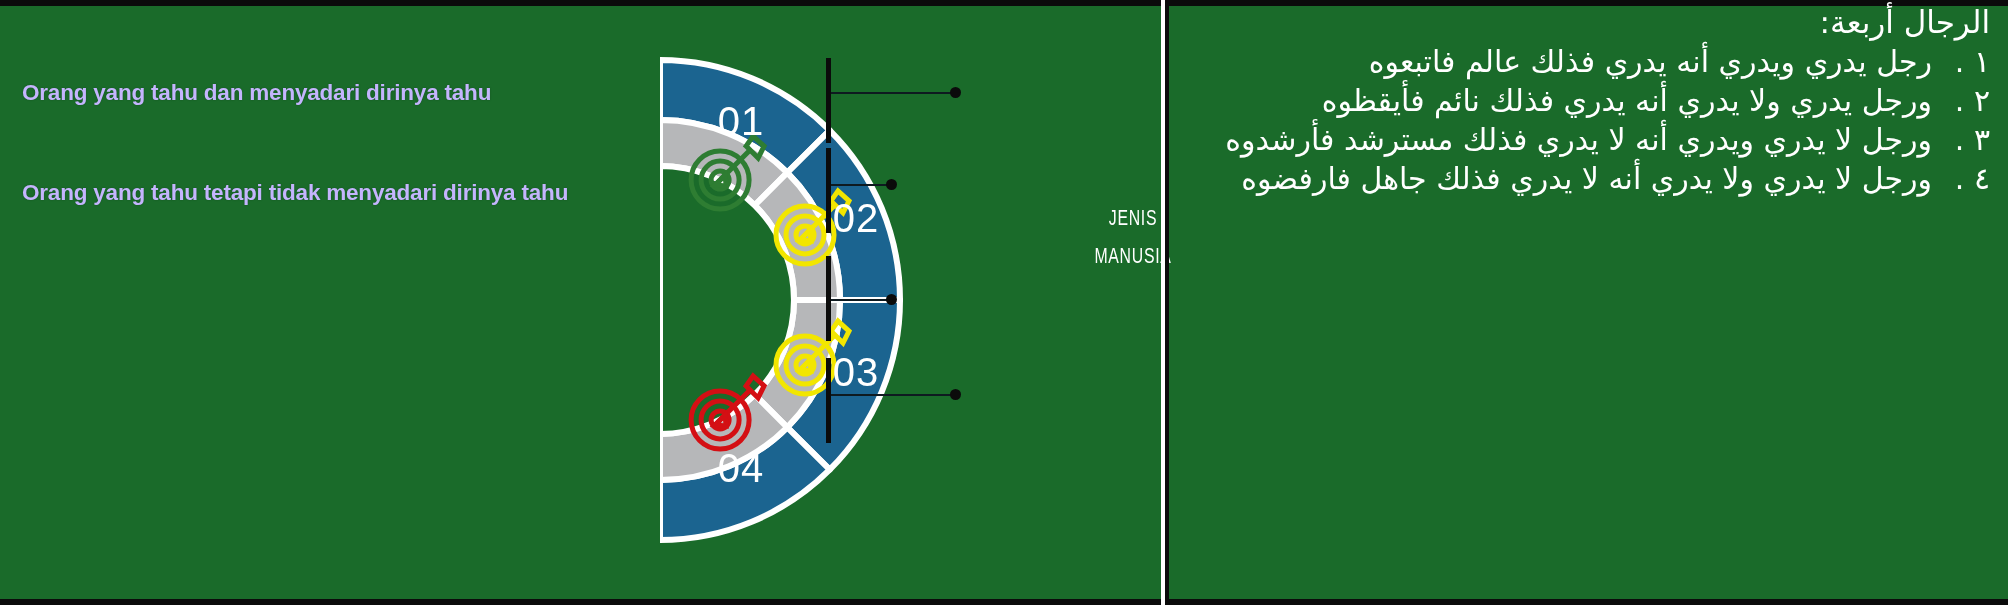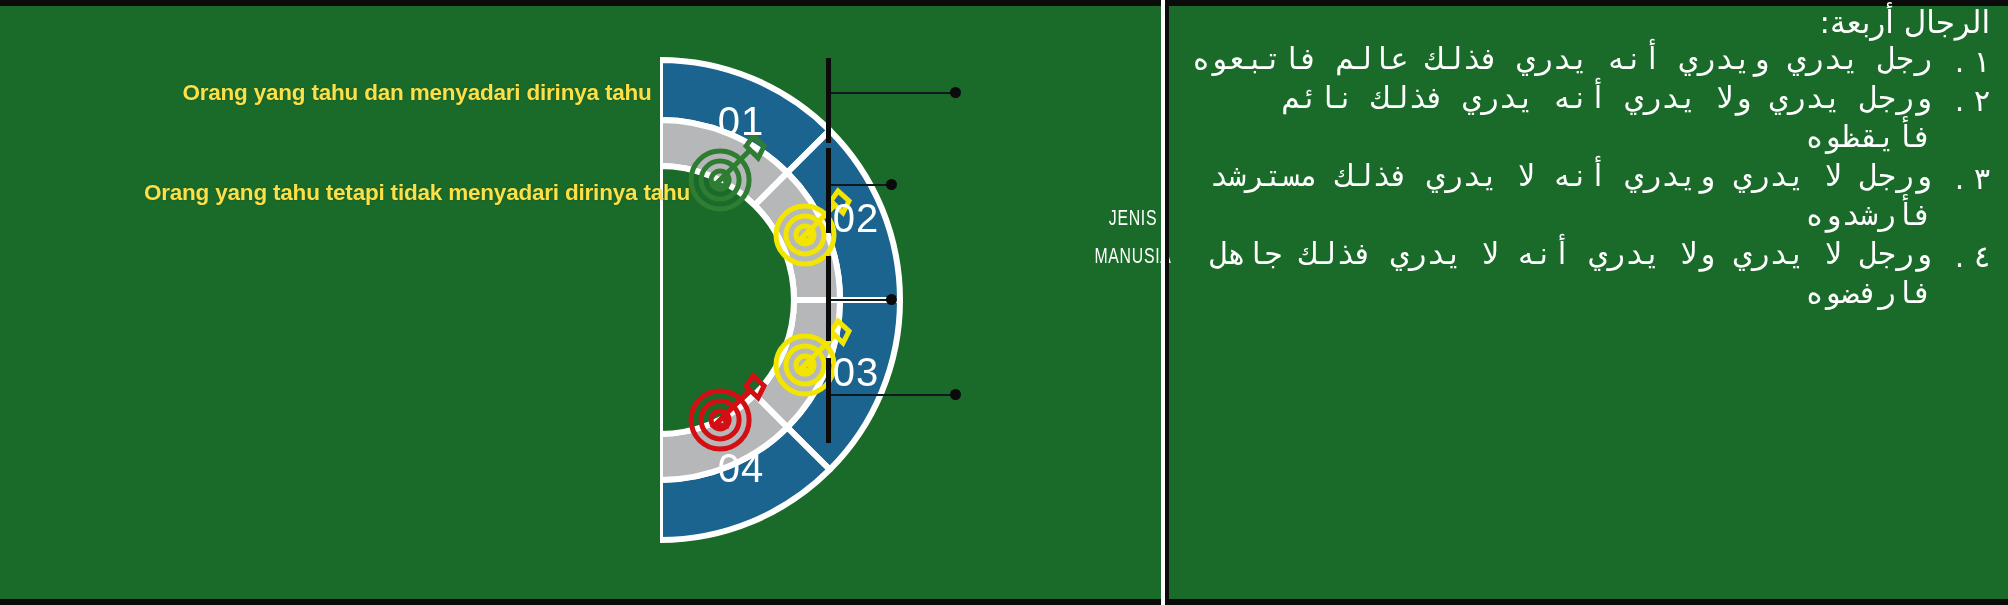--- a/index.html
+++ b/index.html
@@ -59,22 +59,22 @@
     left: 0;
     top: 0;
     width: 812px;
     height: 605px;
     z-index: 20;
   }
   .label-row {
     position: absolute;
     right: 0;
     width: 790px;
-    text-align: center;
-    color: #fde047;
+    text-align: left;
+    color: #c4b5fd;
     font-weight: bold;
     font-size: 22.5px;
     line-height: 1.3;
     letter-spacing: -0.2px;
     text-shadow: 0 0 2px rgba(0,0,0,0.25);
   }
 
   
   .tick {
     position: absolute;
@@ -173,21 +173,20 @@
   .arabic-marker {
     flex: 0 0 auto;
     width: 58px;
     text-align: right;
     padding-left: 12px;
     box-sizing: border-box;
   }
   .arabic-text {
     flex: 1 1 auto;
     text-align: right;
-    font-family: Liberation Mono, monospace;
   }
 </style>
 </head>
 <body>
 
 <div id="slide">
 
   <div class="edge-rule top"></div>
   <div class="edge-rule bottom"></div>
 

